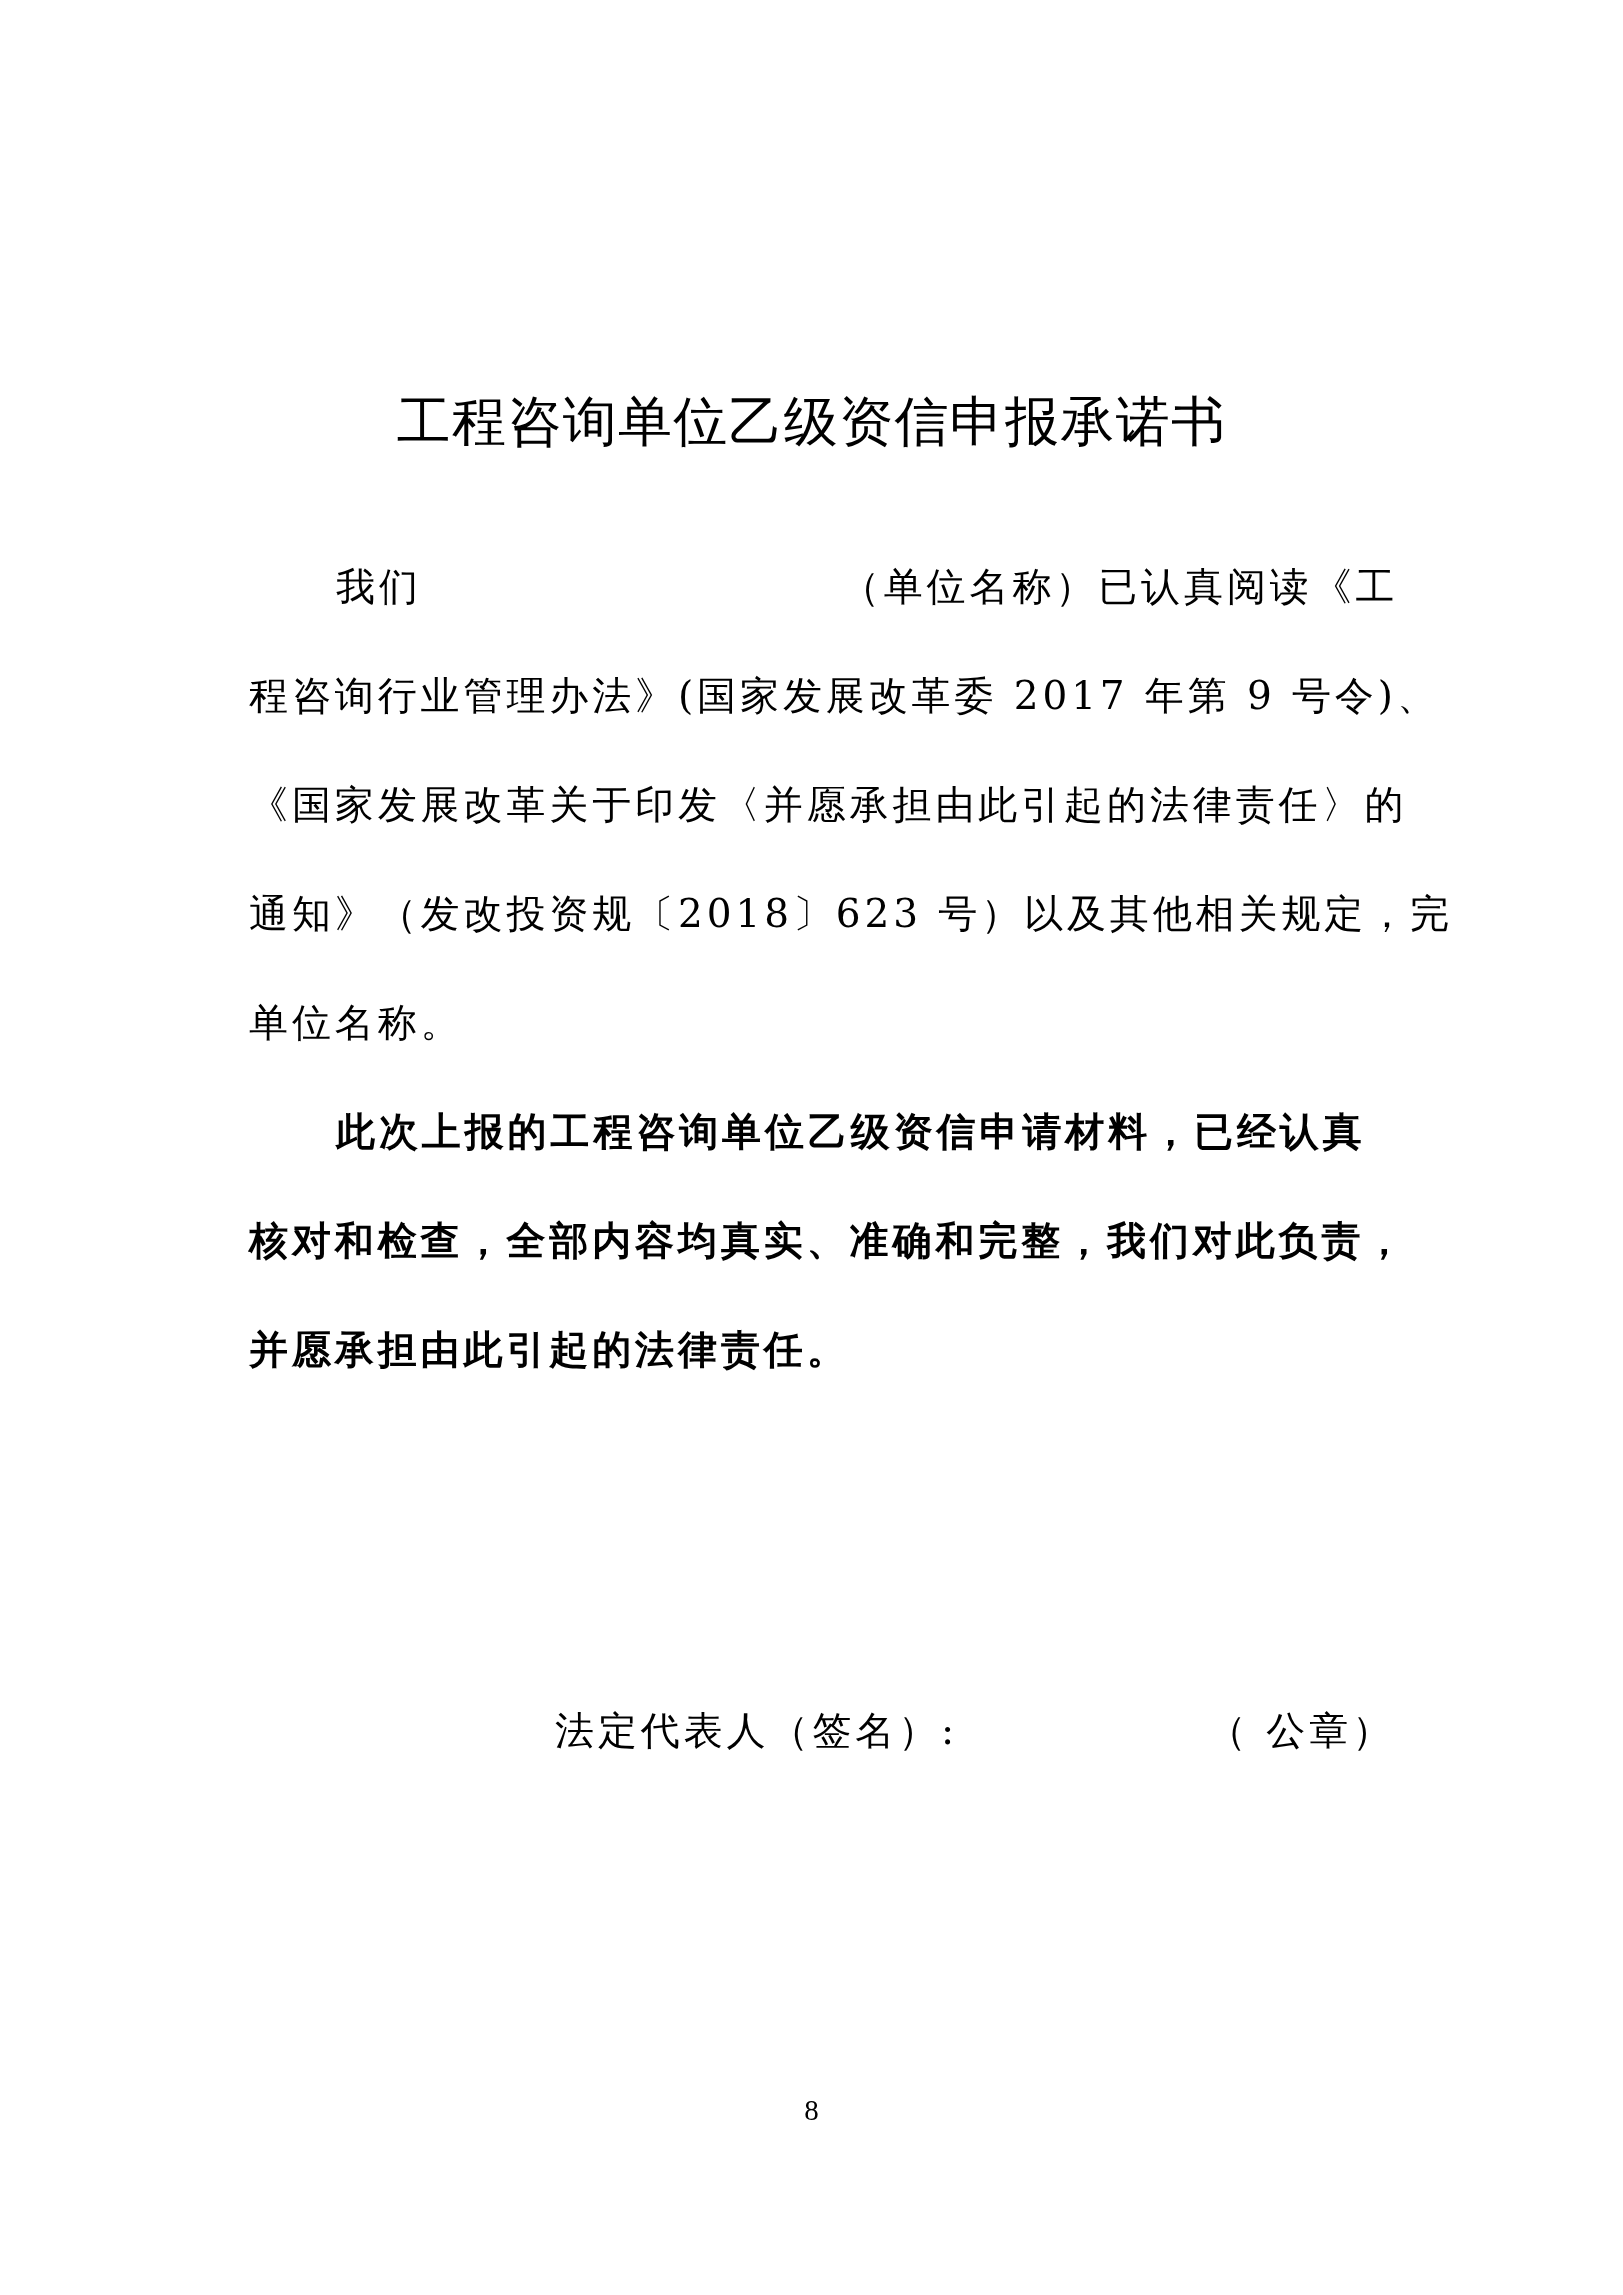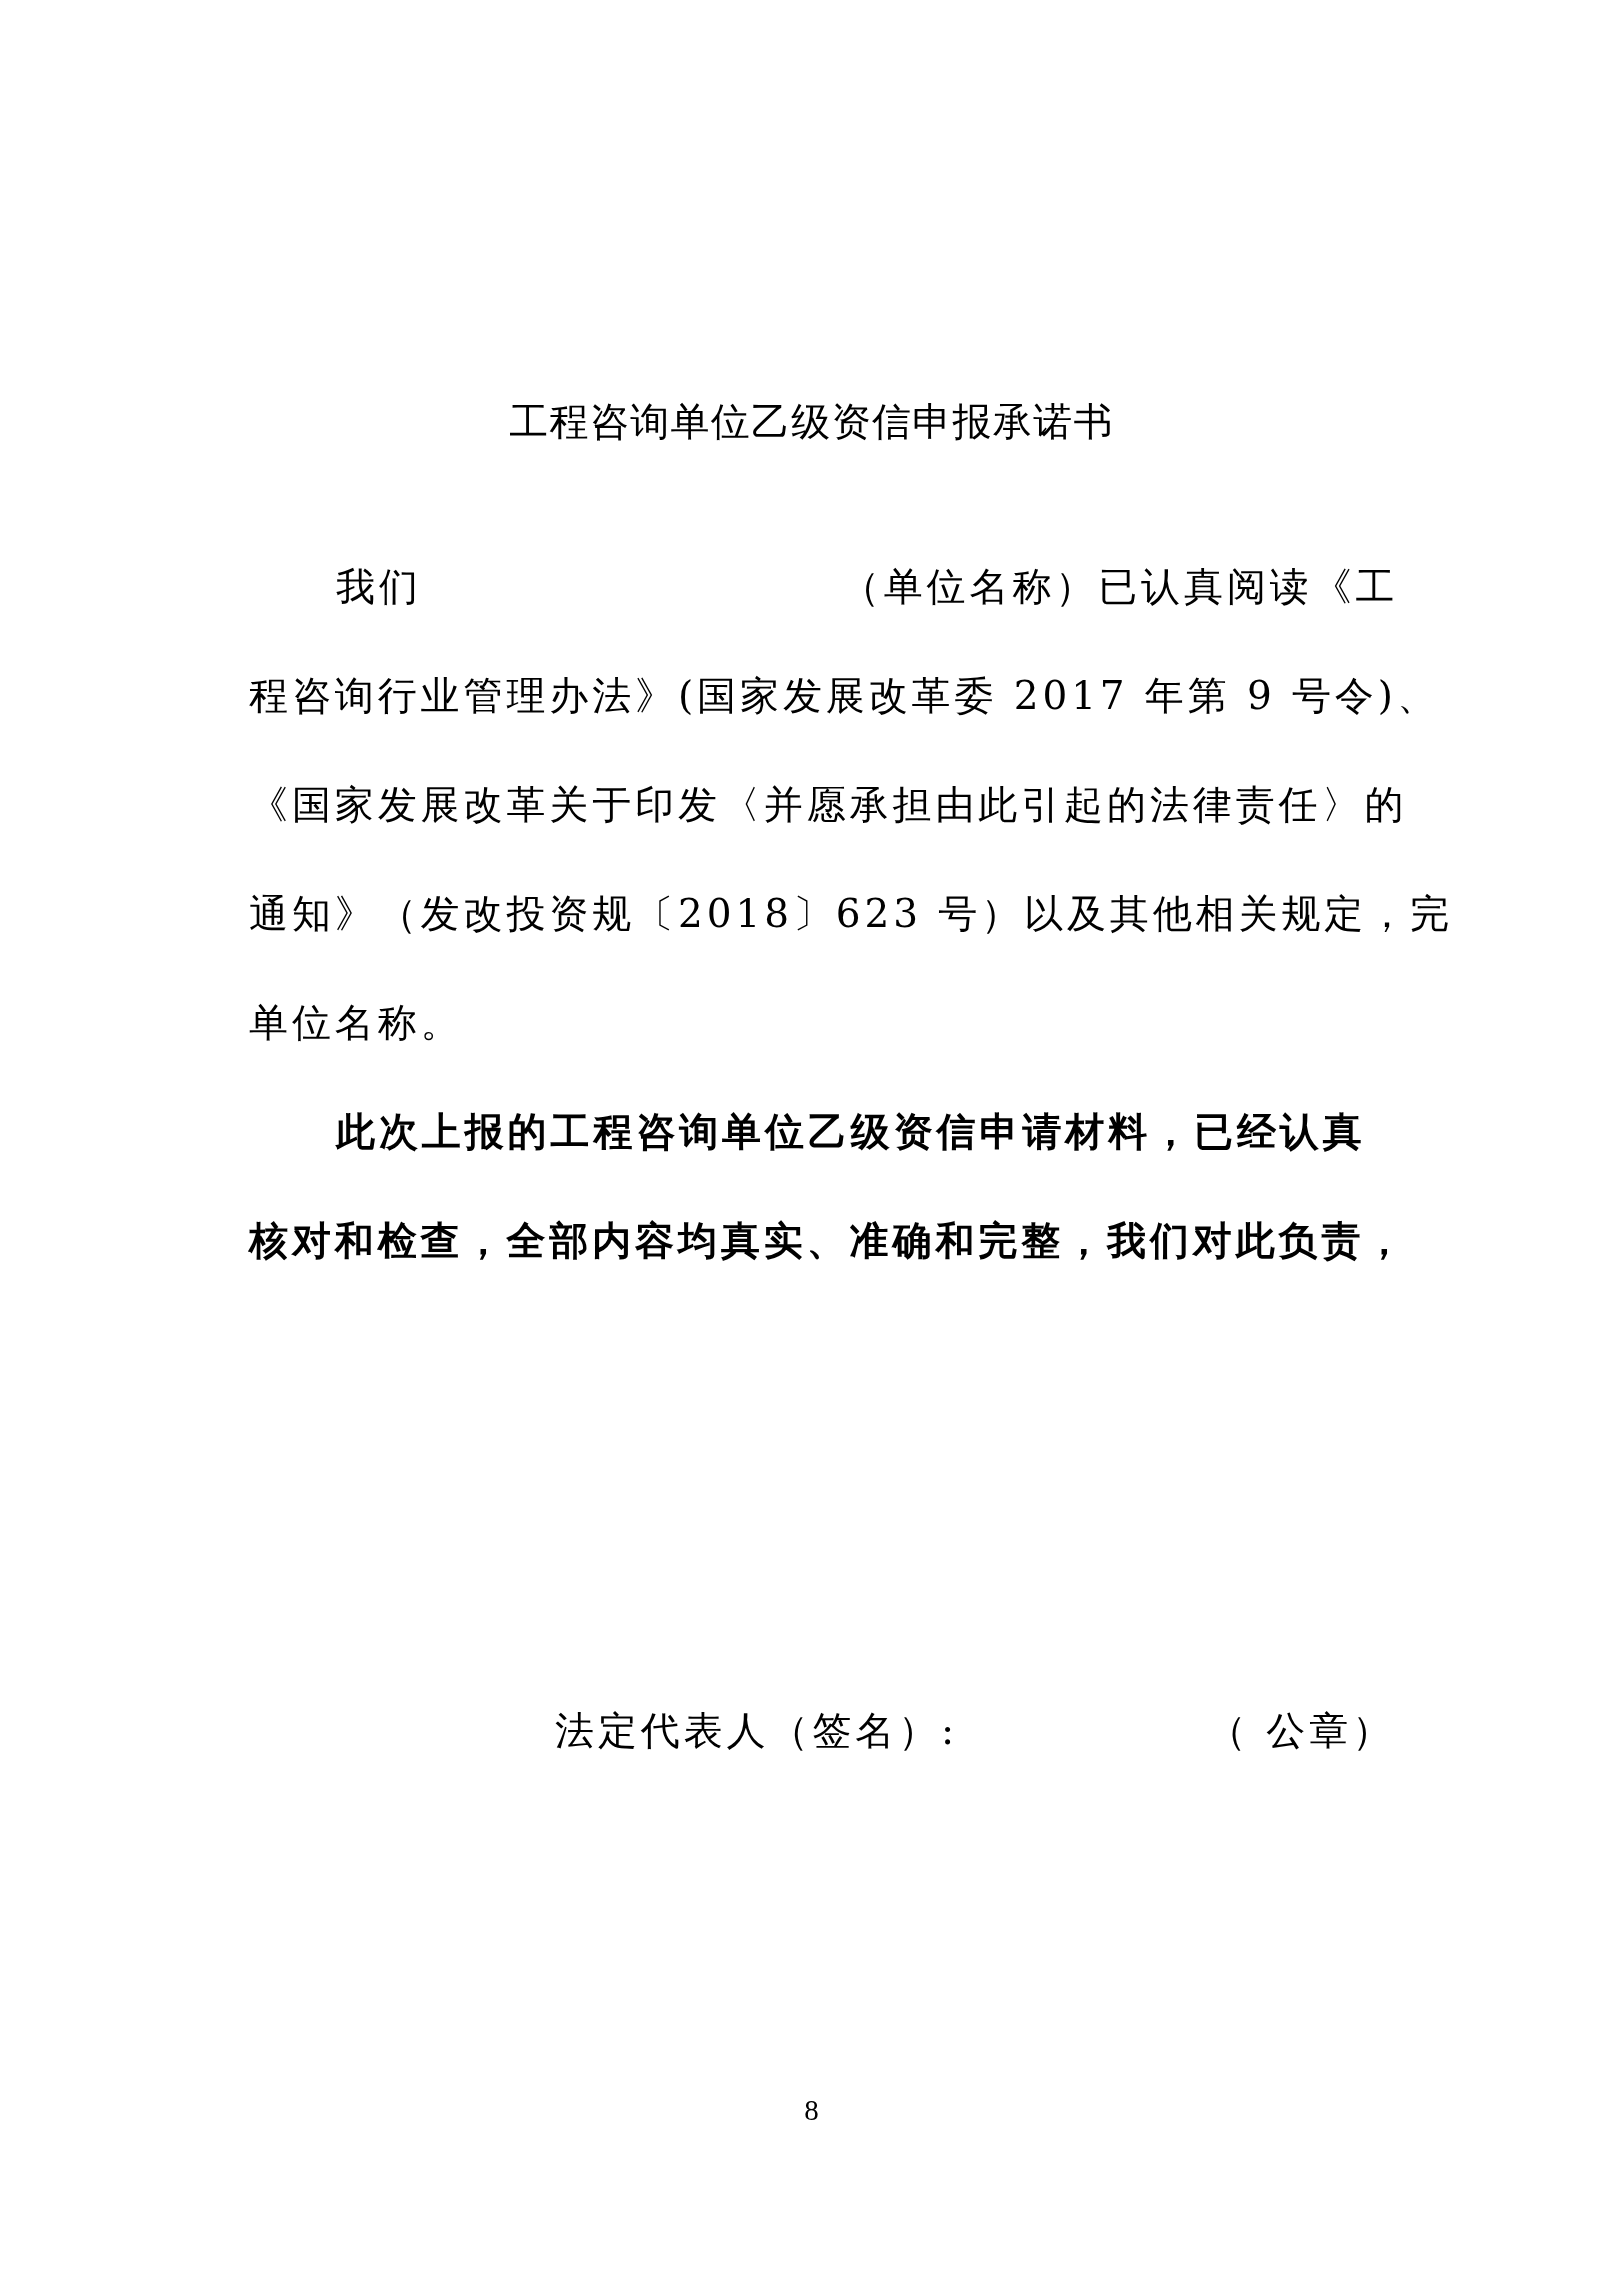--- a/index.html
+++ b/index.html
@@ -6,21 +6,21 @@
   body {
     width: 1623px; height: 2295px; position: relative; overflow: hidden;
     color: #000000;
     font-family: "DejaVu Serif", "Liberation Serif", serif;
   }
   .page { position: absolute; left: 0; top: 0; width: 1623px; height: 2295px; background: #fff; }
   .title {
     position: absolute; left: 0; top: 386px; width: 1623px;
     text-align: center;
     font-family: "DejaVu Sans", "Liberation Sans", sans-serif;
-    font-size: 39px; letter-spacing: 1.3px; line-height: 72px;
+    font-size: 54px; letter-spacing: 1.3px; line-height: 72px;
     font-weight: normal;
   }
   .body-block {
     position: absolute; left: 249px; top: 532px; width: 1135px;
     font-size: 39px; line-height: 109px;
     letter-spacing: 3.9px;
   }
   .para { margin: 0; text-align: justify; text-align-last: left; }
   .line { display: block; white-space: nowrap; }
   .indent { padding-left: 87px; }
@@ -54,20 +54,21 @@
     <p class="para">
       <span class="line indent"><span>我们</span><span class="blank"></span><span>（单位名称）已认真阅读《工</span></span>
       <span class="line">程咨询行业管理办法》(国家发展改革委 2017 年第 9 号令)、</span>
       <span class="line">《国家发展改革关于印发〈并愿承担由此引起的法律责任〉的</span>
       <span class="line">通知》（发改投资规〔2018〕623 号）以及其他相关规定，完</span>
       <span class="line">单位名称。</span>
     </p>
     <p class="para para2">
       <span class="line indent">此次上报的工程咨询单位乙级资信申请材料，已经认真</span>
       <span class="line">核对和检查，全部内容均真实、准确和完整，我们对此负责，</span>
+      <span class="line">并愿承担由此引起的法律责任。</span>
     </p>
   </div>
 
   <div class="sign-row">
     <span>法定代表人（签名）:</span><span class="sign-gap"></span><span>（ 公章）</span>
   </div>
 
 
   <div class="page-number">8</div>
 

